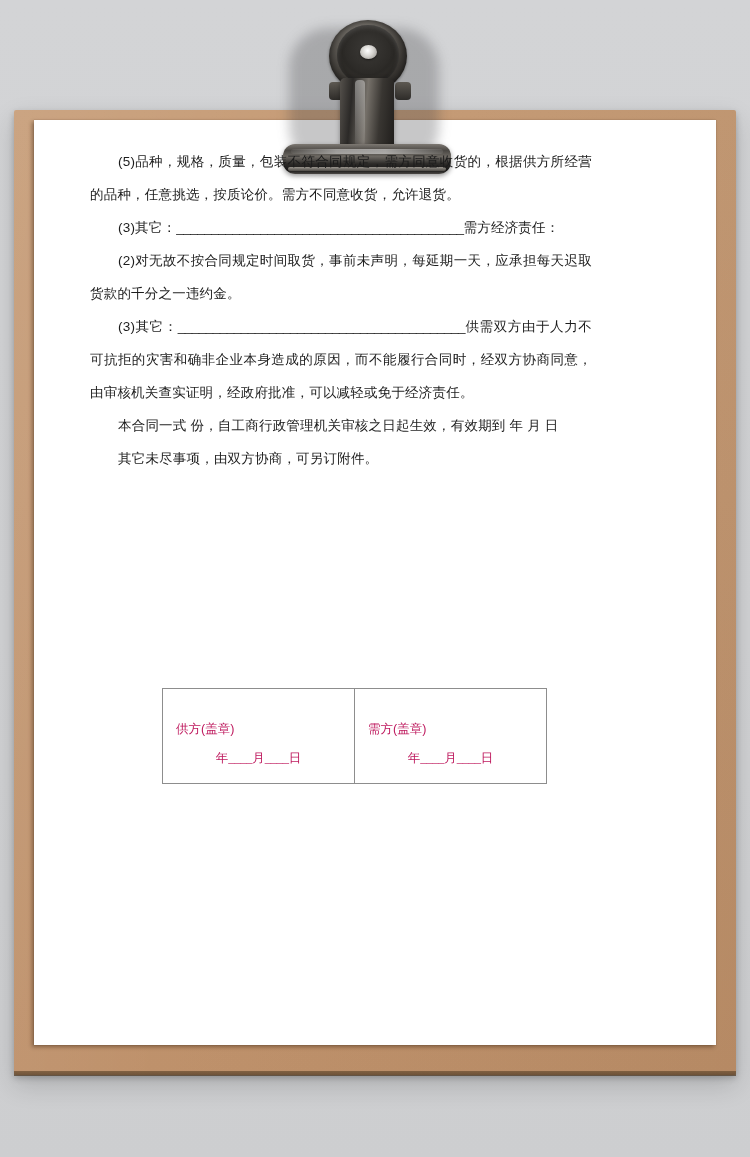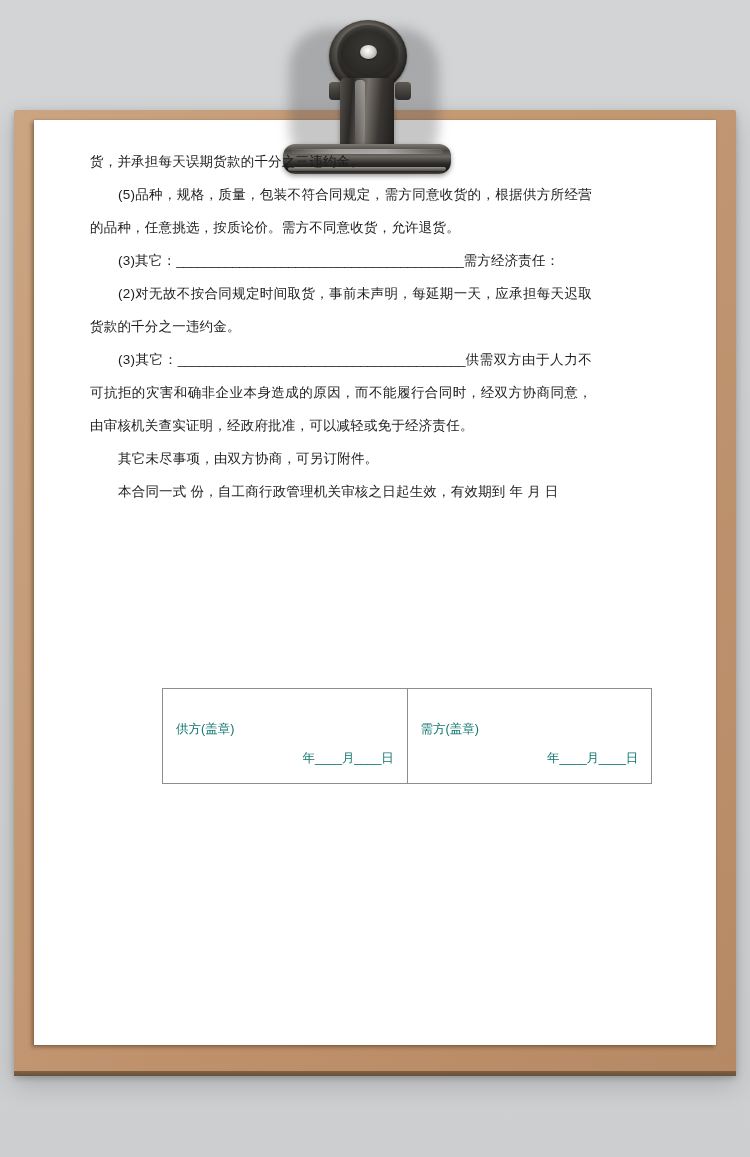--- a/index.html
+++ b/index.html
@@ -90,25 +90,25 @@
     letter-spacing: -0.5px;
     font-family: "Liberation Sans", "DejaVu Sans", sans-serif;
   }
   .nowrapline { white-space: nowrap; }
 
   
   .sig-table {
     position: absolute;
     left: 162px;
     top: 688px;
-    width: 490px;
+    width: 385px;
     border-collapse: collapse;
     table-layout: fixed;
     font-size: 12.5px;
-    color: #0f766e;
+    color: #be185d;
   }
   .sig-table td {
     border: 1px solid #8d8d8d;
     vertical-align: middle;
     padding: 0;
   }
   .cell-inner {
     position: relative;
     height: 100%;
     box-sizing: border-box;
@@ -116,24 +116,25 @@
   }
   .row1 .cell-inner { height: 94px; }
   .row2 .cell-inner { height: 128px; }
   .cell-label {
     display: block;
     margin-top: 22px;
   }
   .row2 .cell-label { margin-top: 48px; }
   .cell-date {
     display: block;
-    text-align: right;
+    text-align: center;
     margin-top: 12px;
     letter-spacing: -0.2px;
     white-space: nowrap;
+    font-family: Liberation Serif, serif;
   }
   .cell-date.bottom-anchor {
     position: absolute;
     right: 13px;
     bottom: 10px;
     margin-top: 0;
   }
   .cell-blank { }
 
   
@@ -267,38 +268,37 @@
   <div class="clip-tab-r"></div>
   <div class="clip-neck"></div>
   <div class="clip-neck-hl"></div>
   <div class="clip-bar"></div>
   <div class="clip-bar-hl"></div>
   <div class="clip-bar-lip"></div>
 </div>
 
 <div class="doc">
 
-  <p class="para">货，并承担每天误期货款的千分之三违约金。</p>
 
   <p class="para indent">(5)品种，规格，质量，包装不符合同规定，需方同意收货的，根据供方所经营的品种，任意挑选，按质论价。需方不同意收货，允许退货。</p>
 
   <p class="para indent">
     <span>(3)其它：</span><span class="fill-line">_________________________________________</span><span>需方经济责任：</span>
   </p>
 
 
   <p class="para indent">(2)对无故不按合同规定时间取货，事前未声明，每延期一天，应承担每天迟取货款的千分之一违约金。</p>
 
   <p class="para indent">
     <span>(3)其它：</span><span class="fill-line">_________________________________________</span><span>供需双方由于人力不可抗拒的灾害和确非企业本身造成的原因，而不能履行合同时，经双方协商同意，由审核机关查实证明，经政府批准，可以减轻或免于经济责任。</span>
   </p>
 
+  <p class="para indent nowrapline">本合同一式 份，自工商行政管理机关审核之日起生效，有效期到 年 月 日</p>
+
   <p class="para indent">其它未尽事项，由双方协商，可另订附件。</p>
-
-  <p class="para indent nowrapline">本合同一式 份，自工商行政管理机关审核之日起生效，有效期到 年 月 日</p>
 </div>
 
 <table class="sig-table">
   <tbody>
       <tr class="row1">
     <td>
       <div class="cell-inner">
         <span class="cell-label">供方(盖章)</span>
         <span class="cell-date">年____月____日</span>
       </div>

